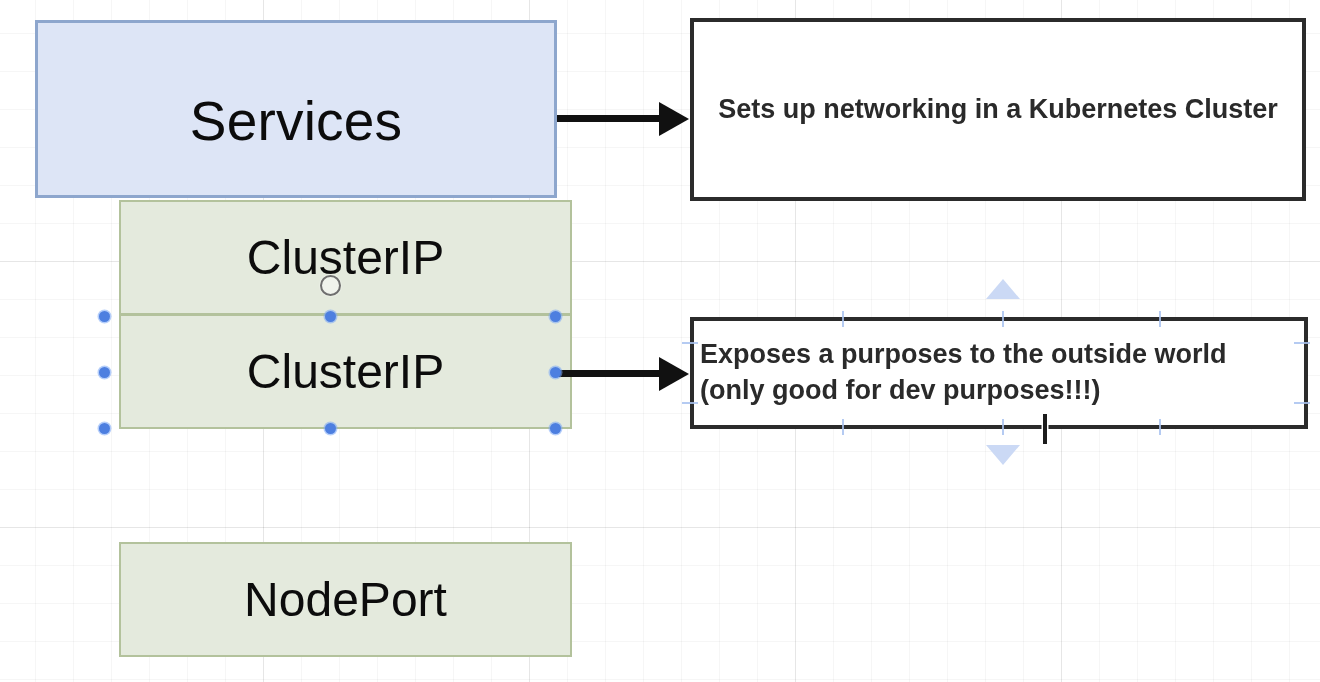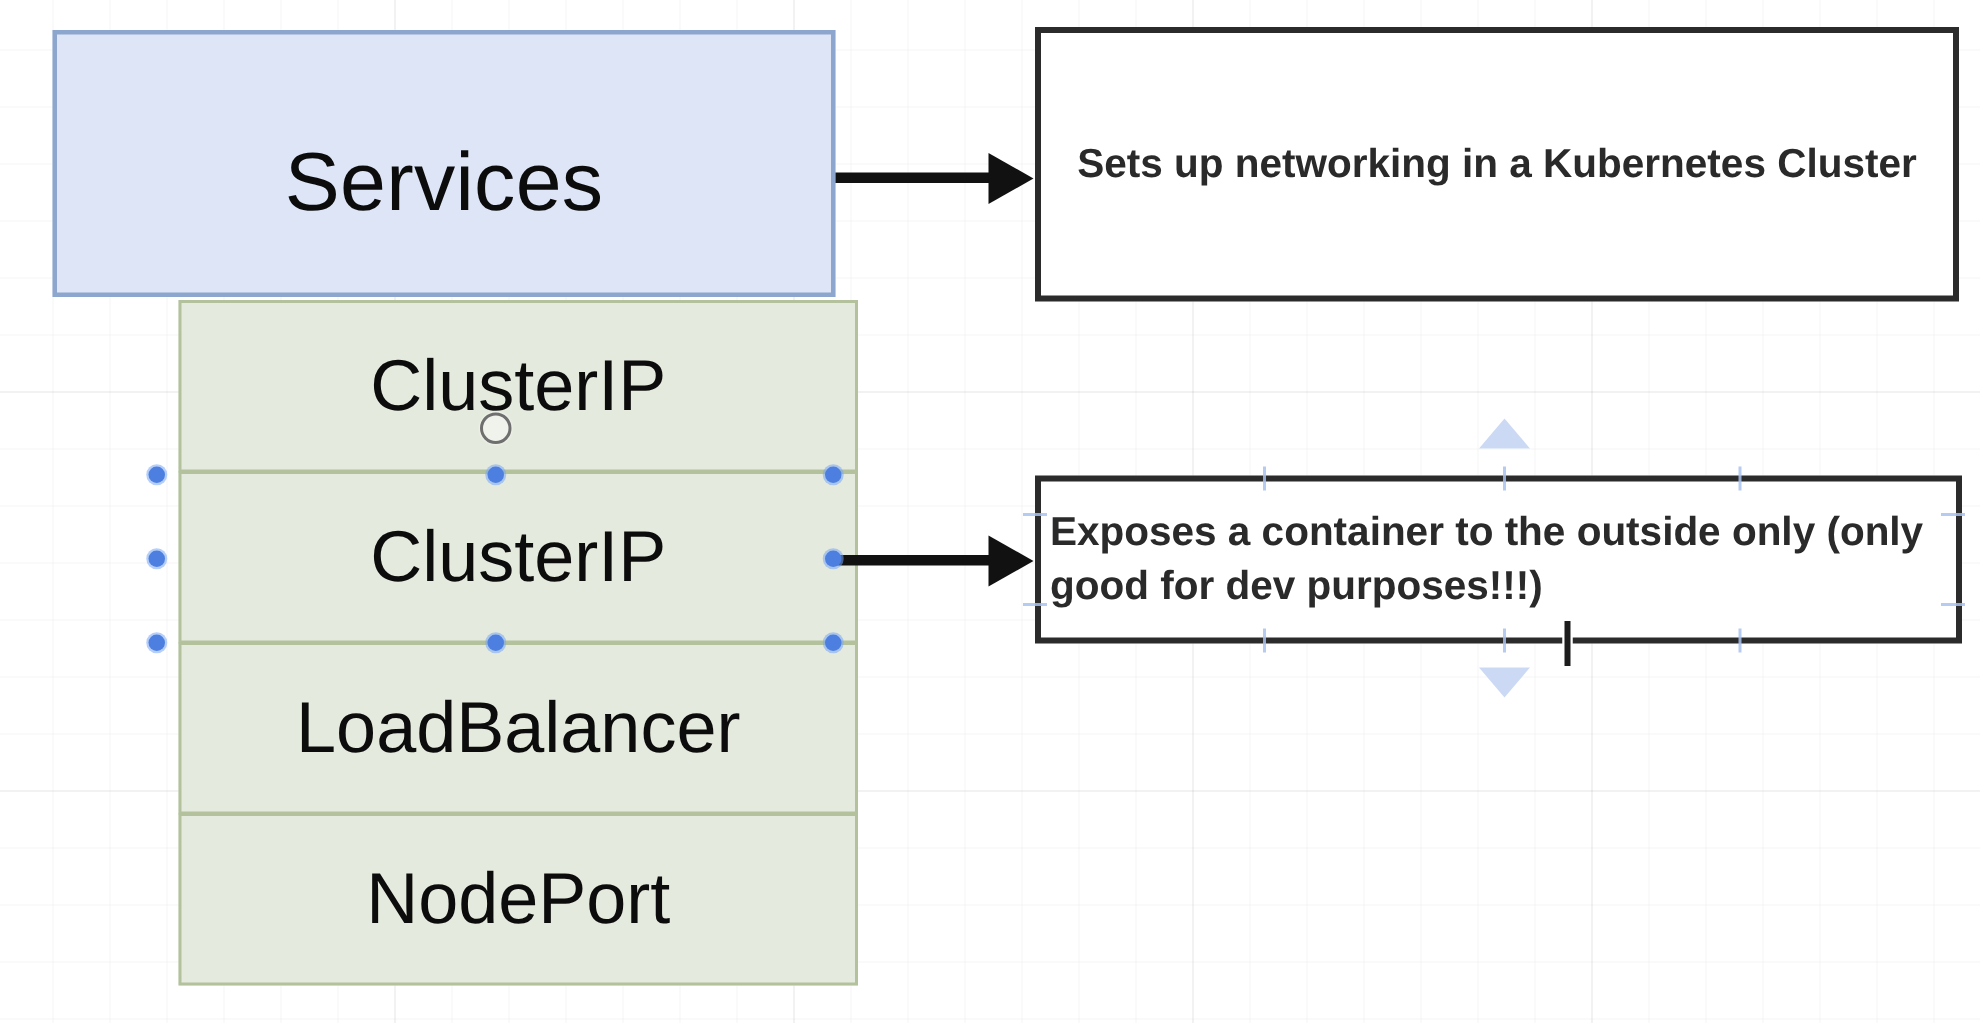--- a/index.html
+++ b/index.html
@@ -223,23 +223,20 @@
   <div class="green-column">
 
     <div class="green-row r0">
       <span class="green-label">ClusterIP</span>
     </div>
 
     <div class="green-row r1">
       <span class="green-label">ClusterIP</span>
     </div>
 
-    <div class="green-row r2">
-      <span class="green-label">LoadBalancer</span>
-    </div>
 
     <div class="green-row r3">
       <span class="green-label">NodePort</span>
     </div>
   </div>
 
   <div class="sel-handle" style="left:104px;  top:316px;"></div>
   <div class="sel-handle" style="left:330px;  top:316px;"></div>
   <div class="sel-handle" style="left:555px;  top:316px;"></div>
   <div class="sel-handle" style="left:104px;  top:372px;"></div>
@@ -252,21 +249,21 @@
   <div class="arrow-head" style="left:659px; top:102px;"></div>
 
   <div class="arrow" style="left:557px; top:370px; width:110px;"></div>
   <div class="arrow-head" style="left:659px; top:357px;"></div>
 
   <div class="desc-box b0">
     <span class="desc-text">Sets up networking in a Kubernetes Cluster</span>
   </div>
 
   <div class="desc-box b1">
-    <span class="desc-text">Exposes a container to the outside only (only good for dev purposes!!!)</span>
+    <span class="desc-text">Exposes a purposes to the outside world (only good for dev purposes!!!)</span>
   </div>
 
   <div class="guide-tick v" style="left:843px;  top:311px;"></div>
   <div class="guide-tick v" style="left:1003px; top:311px;"></div>
   <div class="guide-tick v" style="left:1160px; top:311px;"></div>
   <div class="guide-tick v" style="left:843px;  top:419px;"></div>
   <div class="guide-tick v" style="left:1003px; top:419px;"></div>
   <div class="guide-tick v" style="left:1160px; top:419px;"></div>
   <div class="guide-tick h" style="left:682px;  top:343px;"></div>
   <div class="guide-tick h" style="left:682px;  top:403px;"></div>

